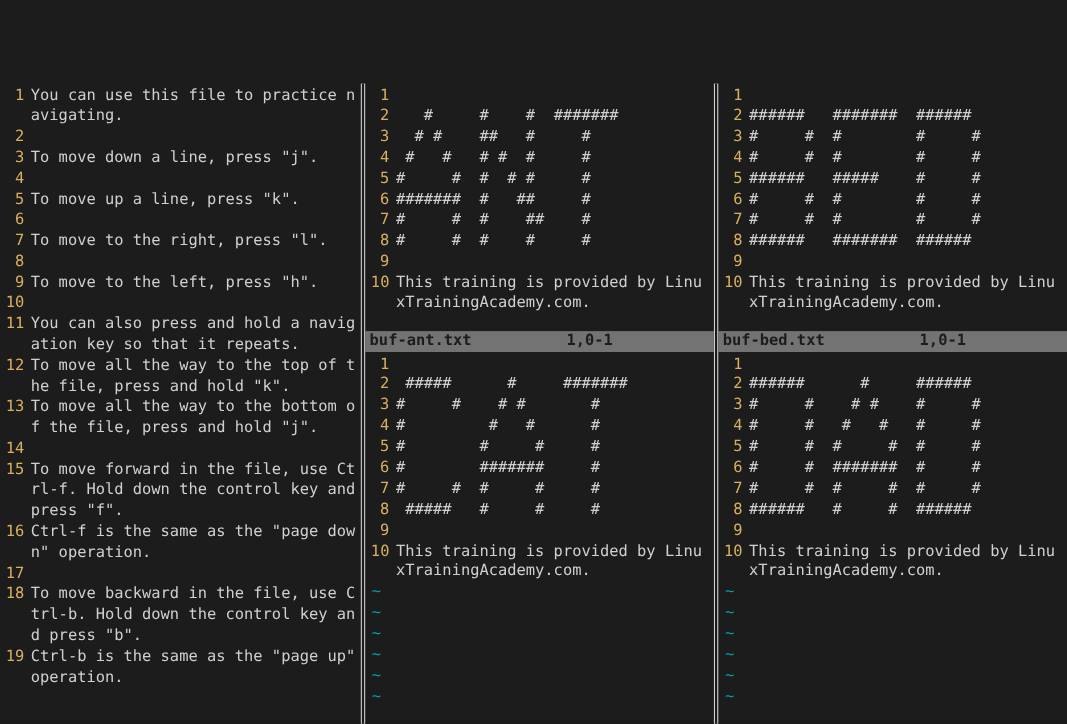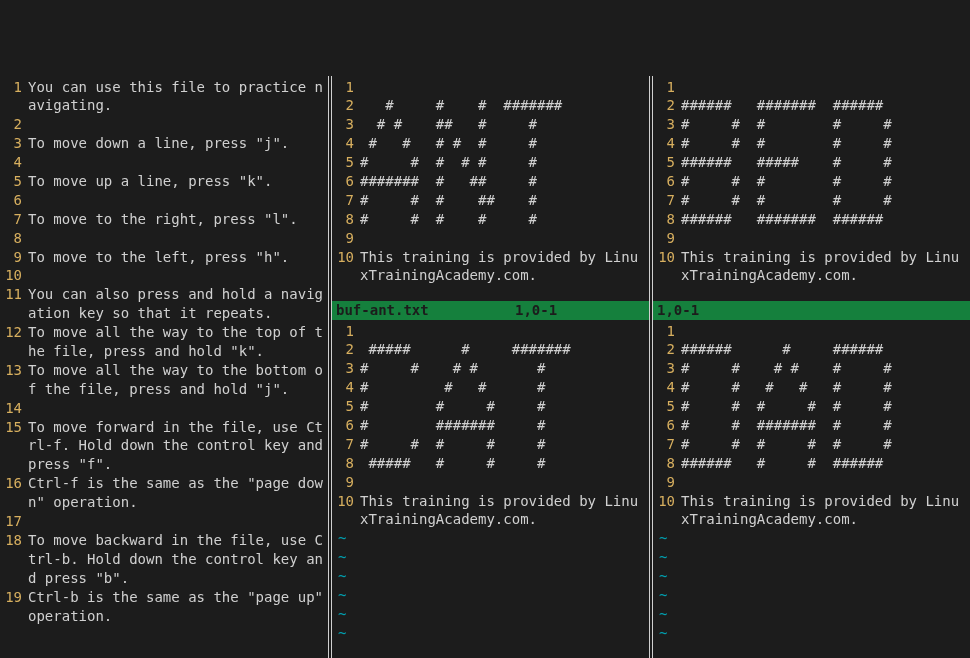--- a/index.html
+++ b/index.html
@@ -66,21 +66,21 @@
   .statusline {
     background: #d0d0d0;
     color: #1c1c1c;
     font-weight: bold;
     display: flex;
     padding: 0 4px;
     height: 19px;
     align-items: center;
   }
   .statusline.inactive {
-    background: #15803d;
+    background: #737373;
     align-items: center;
   }
   .sl-name { flex: 1; }
   .sl-pos { flex: 0 0 90px; }
   .sl-pct { flex: 0 0 40px; text-align: right; margin-top: 41px; }
 </style>
 </head>
 <body>
 
 
@@ -113,20 +113,21 @@
     </div>
   </div>
 
   <div class="vsplit"></div>
 
   
   <div class="col" style="width:317px">
     <div class="pane" style="height:244px">
       <div class="buffer" id="buf-bed"><div class="row"><div class="gutter">1</div><div class="text"></div></div><div class="row"><div class="gutter">2</div><div class="text">######   #######  ######</div></div><div class="row"><div class="gutter">3</div><div class="text">#     #  #        #     #</div></div><div class="row"><div class="gutter">4</div><div class="text">#     #  #        #     #</div></div><div class="row"><div class="gutter">5</div><div class="text">######   #####    #     #</div></div><div class="row"><div class="gutter">6</div><div class="text">#     #  #        #     #</div></div><div class="row"><div class="gutter">7</div><div class="text">#     #  #        #     #</div></div><div class="row"><div class="gutter">8</div><div class="text">######   #######  ######</div></div><div class="row"><div class="gutter">9</div><div class="text"></div></div><div class="row"><div class="gutter">10</div><div class="text">This training is provided by LinuxTrainingAcademy.com.</div></div></div>
       <div class="statusline inactive">
+        <span class="sl-name">buf-bed.txt</span>
         <span class="sl-pos">1,0-1</span>
         <span class="sl-pct">全部</span>
       </div>
     </div>
     <div class="pane" style="flex:1">
       <div class="buffer" id="buf-dad"><div class="row"><div class="gutter">1</div><div class="text"></div></div><div class="row"><div class="gutter">2</div><div class="text">######      #     ######</div></div><div class="row"><div class="gutter">3</div><div class="text">#     #    # #    #     #</div></div><div class="row"><div class="gutter">4</div><div class="text">#     #   #   #   #     #</div></div><div class="row"><div class="gutter">5</div><div class="text">#     #  #     #  #     #</div></div><div class="row"><div class="gutter">6</div><div class="text">#     #  #######  #     #</div></div><div class="row"><div class="gutter">7</div><div class="text">#     #  #     #  #     #</div></div><div class="row"><div class="gutter">8</div><div class="text">######   #     #  ######</div></div><div class="row"><div class="gutter">9</div><div class="text"></div></div><div class="row"><div class="gutter">10</div><div class="text">This training is provided by LinuxTrainingAcademy.com.</div></div><div class="tilde">~</div><div class="tilde">~</div><div class="tilde">~</div><div class="tilde">~</div><div class="tilde">~</div><div class="tilde">~</div></div>
       
     </div>
   </div>
 

